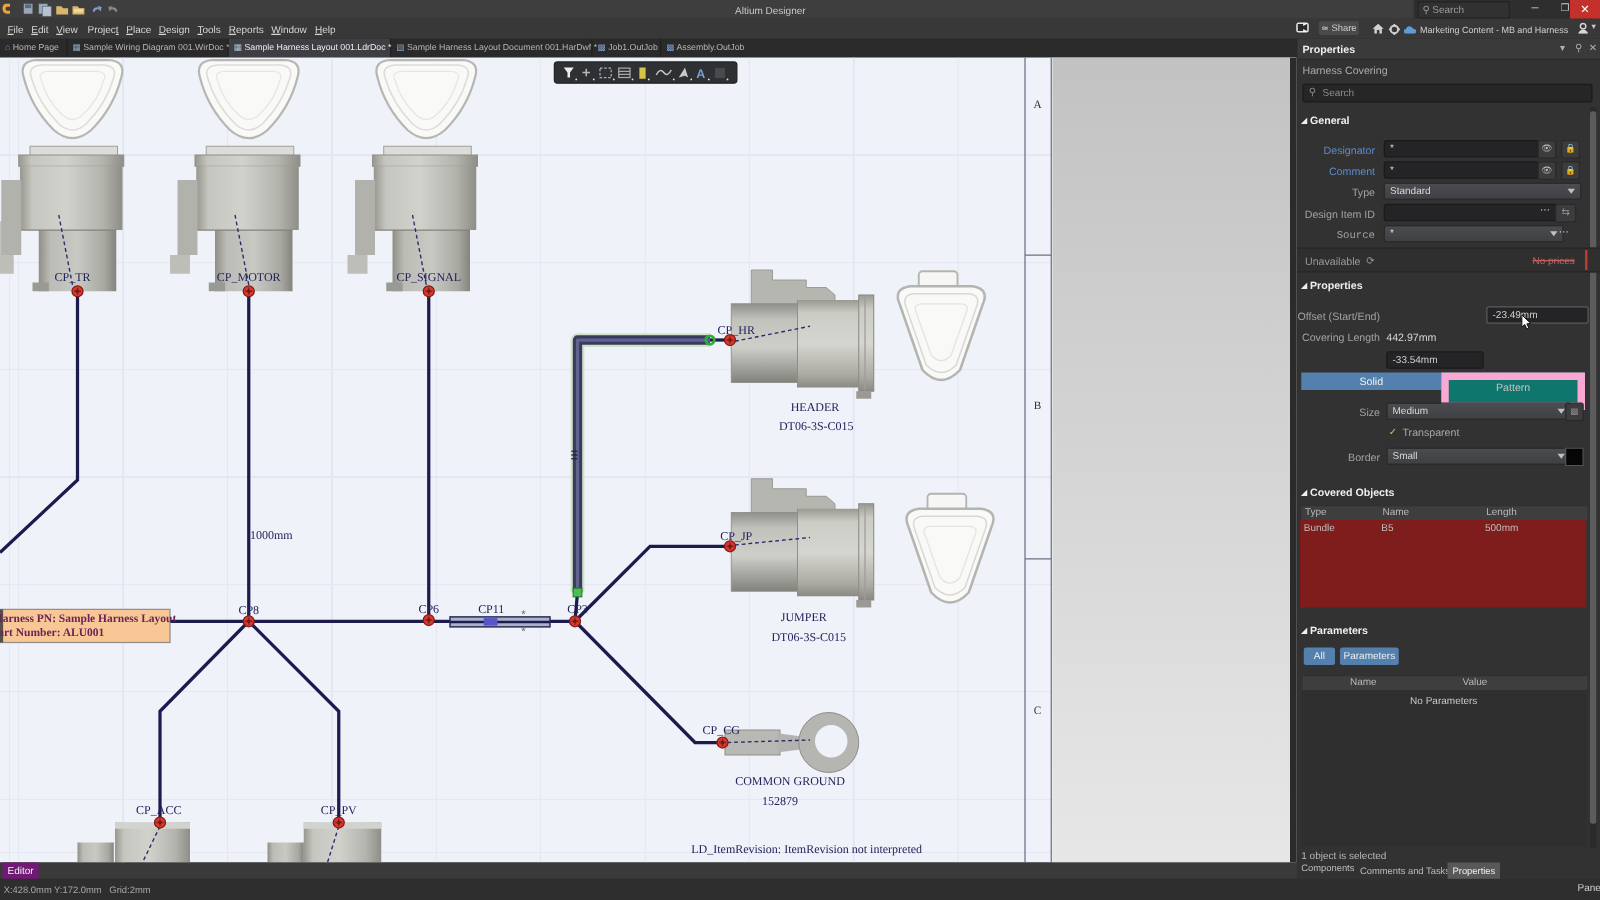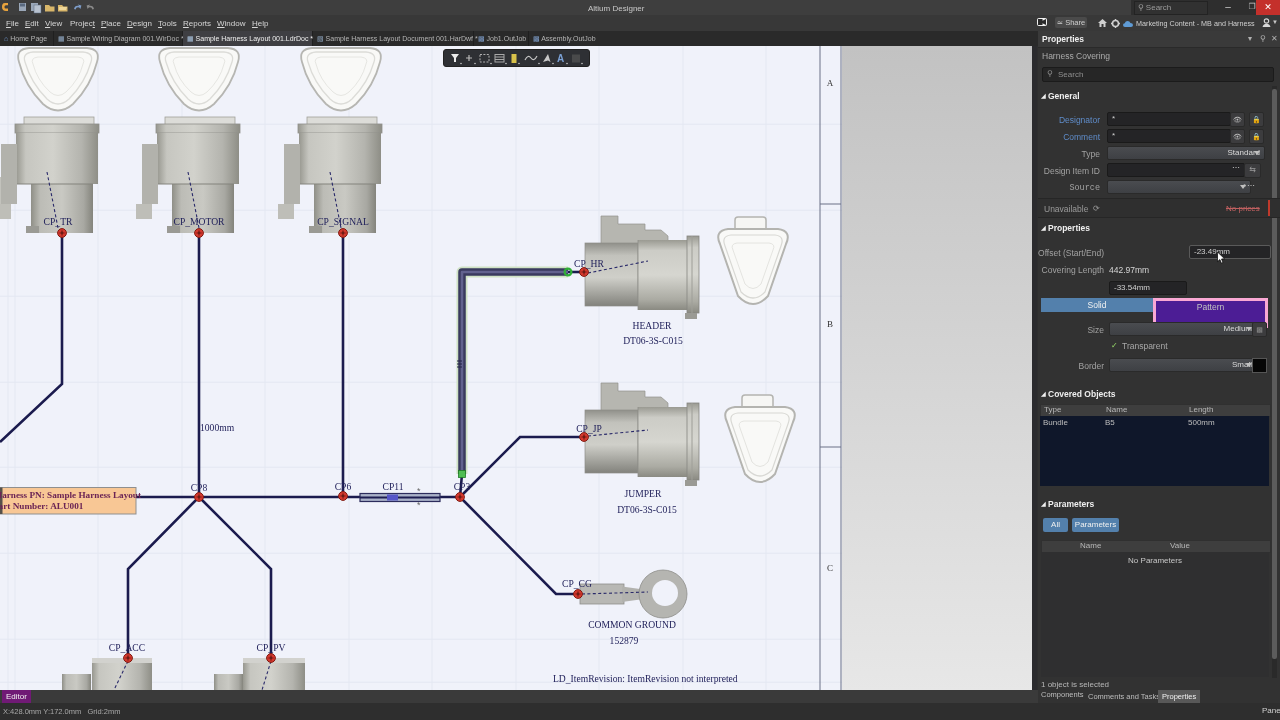--- a/index.html
+++ b/index.html
@@ -24,21 +24,21 @@
   #darksep{left:1032px;top:0;width:6px;height:644px;background:#2b2b2e;}
   
   #editorstrip{left:0;top:690px;width:1038px;height:13px;background:#3a3a3a;}
   #editortab{left:2px;top:0px;background:#701a75;color:#f2f2f2;font-size:8px;font-weight:normal;height:15px;line-height:13px;padding:0 4px;}
   #statusbar{left:0;top:703px;width:1280px;height:17px;background:#2e2e2e;color:#aaaaaa;font-size:10px;}
   
   #panel{left:1038px;top:31px;width:242px;height:672px;background:#323232;color:#c8c8c8;font-size:8.5px;}
   .sect{position:absolute;color:#efefef;font-weight:bold;font-size:10px;}
   .lbl{position:absolute;color:#a2a2a2;text-align:right;}
   .inp{position:absolute;background:#242426;border:1px solid #1a1a1a;border-radius:2px;color:#cfcfcf;font-size:8px;line-height:12px;padding:0 4px;}
-  .drop{position:absolute;background:linear-gradient(180deg,#4a4c50,#3e4044);border:1px solid #2a2a2a;border-radius:2px;color:#dadada;font-size:8px;line-height:12px;padding:0 4px;text-align:right;}
+  .drop{position:absolute;background:linear-gradient(180deg,#4a4c50,#3e4044);border:1px solid #2a2a2a;border-radius:2px;color:#dadada;font-size:8px;line-height:12px;padding:0 4px;}
   .caret{position:absolute;right:4px;top:4px;width:0;height:0;border-left:3.5px solid transparent;border-right:3.5px solid transparent;border-top:4px solid #c0c0c0;}
   .btnsq{position:absolute;background:#3c3c3e;border:1px solid #2a2a2a;border-radius:2px;}
 </style>
 </head>
 <body>
 <div class="abs" id="titlebar">
   <svg class="abs" style="left:0;top:0" width="200" height="15" viewBox="0 0 200 15">
     <path d="M5 3 C2.5 3 2 5 2 7 C2 9.5 3.5 11 6 11 L8 11 L8 8.5 L6 8.5 C5 8.5 4.5 8 4.5 7 C4.5 6 5 5.3 6 5.3 L8 5.3 L8 3 Z" fill="#e8a33d"></path>
     <rect x="19" y="3" width="7" height="8" fill="#9aa7b8"></rect>
       <rect x="20" y="3.5" width="5" height="3" fill="#5a6a80"></rect>
@@ -383,37 +383,37 @@
   </div>
 
   <div class="sect" style="left:3px;top:192px;font-size:8.5px;"><span style="font-size:6px;vertical-align:1px;">◢</span> Properties</div>
   <div class="lbl" style="left:0px;top:217px;width:66px;font-size:8.5px;">Offset (Start/End)</div>
   <div class="inp" style="left:71px;top:214px;width:68px;height:12px;margin-top:36px;">-33.54mm</div>
   <div class="inp" style="left:151px;top:214px;width:72px;height:12px;border-color:#5a5a5a;">-23.49mm</div>
   <div class="lbl" style="left:0px;top:234px;width:66px;font-size:8.5px;">Covering Length</div>
   <div class="abs" style="left:71px;top:234px;color:#d5d5d5;font-size:8.5px;">442.97mm</div>
   <div class="sect" style="left:3px;top:270px;font-size:8.5px;margin-left:24px;">Fill Style</div>
   <div class="abs" style="left:3px;top:267px;width:112px;height:14px;background:#5380ac;color:#f2f2f2;font-size:8.5px;text-align:center;line-height:14px;">Solid</div>
-  <div class="abs" style="left:115px;top:267px;width:115px;height:30px;background:#4c1d95;border:3px solid #f9a8d4;color:#c2c2c2;font-size:8.5px;text-align:center;line-height:12px;box-sizing:border-box;">Pattern</div>
+  <div class="abs" style="left:115px;top:267px;width:115px;height:30px;background:#0f766e;border:6px solid #f9a8d4;color:#c2c2c2;font-size:8.5px;text-align:center;line-height:12px;box-sizing:border-box;">Pattern</div>
   <div class="lbl" style="left:0px;top:294px;width:66px;font-size:8.5px;">Size</div>
   <div class="drop" style="left:71px;top:291px;width:138px;height:12px;">Medium<span class="caret"></span></div>
   <div class="btnsq" style="left:214px;top:291px;width:13px;height:13px;color:#8a8a8a;font-size:7px;text-align:center;line-height:13px;">▩</div>
   <div class="abs" style="left:73px;top:310px;color:#9adf6a;font-size:8px;">✓</div>
   <div class="abs" style="left:84px;top:310px;color:#a8a8a8;font-size:8.5px;">Transparent</div>
   <div class="lbl" style="left:0px;top:330px;width:66px;font-size:8.5px;">Border</div>
   <div class="drop" style="left:71px;top:327px;width:138px;height:12px;">Small<span class="caret"></span></div>
   <div class="abs" style="left:214px;top:327px;width:13px;height:13px;background:#060606;border:1px solid #555;"></div>
 
   <div class="sect" style="left:3px;top:358px;font-size:8.5px;"><span style="font-size:6px;vertical-align:1px;">◢</span> Covered Objects</div>
   <div class="abs" style="left:2px;top:373px;width:229px;height:11px;background:#3e3e3e;border:1px solid #303030;color:#b8b8b8;font-size:8px;">
     <span class="abs" style="left:3px;">Type</span>
       <span class="abs" style="left:65px;">Name</span>
       <span class="abs" style="left:148px;">Length</span>
   </div>
-  <div class="abs" style="left:2px;top:385px;width:229px;height:70px;background:#0f172a;color:#bdbdbd;font-size:8px;">
+  <div class="abs" style="left:2px;top:385px;width:229px;height:70px;background:#7f1d1d;color:#bdbdbd;font-size:8px;">
     <span class="abs" style="left:3px;top:2px;">Bundle</span>
       <span class="abs" style="left:65px;top:2px;">B5</span>
       <span class="abs" style="left:148px;top:2px;">500mm</span>
   </div>
 
   <div class="sect" style="left:3px;top:468px;font-size:8.5px;"><span style="font-size:6px;vertical-align:1px;">◢</span> Parameters</div>
   <div class="abs" style="left:5px;top:487px;width:25px;height:14px;background:#5380ac;border-radius:2px;color:#f0f0f0;font-size:8px;text-align:center;line-height:14px;">All</div>
   <div class="abs" style="left:34px;top:487px;width:47px;height:14px;background:#5380ac;border-radius:2px;color:#f0f0f0;font-size:8px;text-align:center;line-height:14px;">Parameters</div>
   <div class="abs" style="left:3px;top:509px;width:228px;height:11px;background:#3e3e3e;border:1px solid #303030;color:#b8b8b8;font-size:8px;">
     <span class="abs" style="left:38px;">Name</span>

